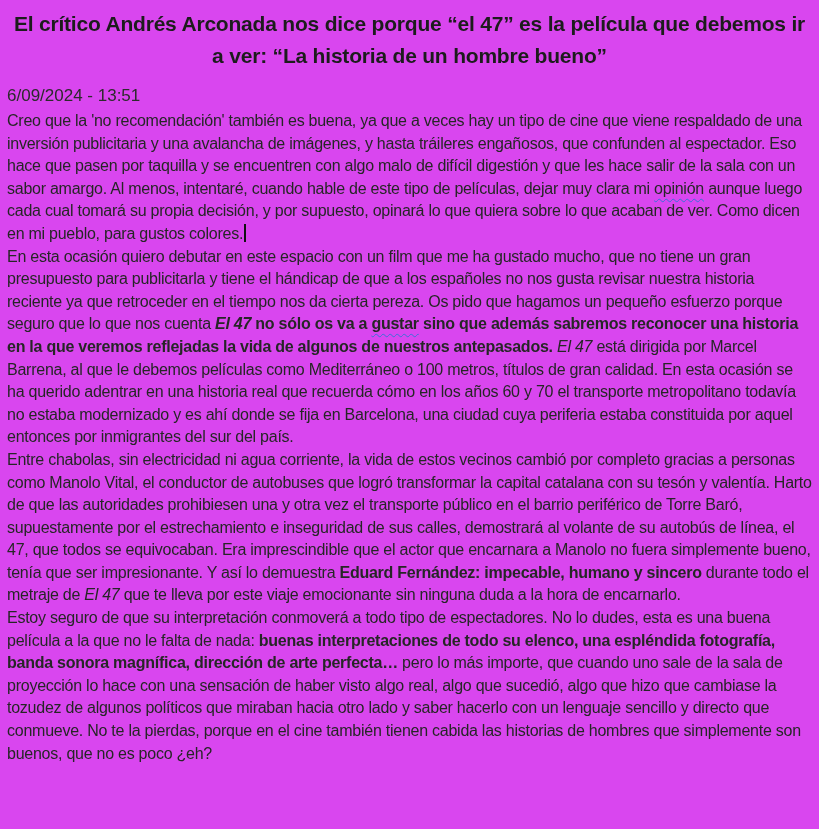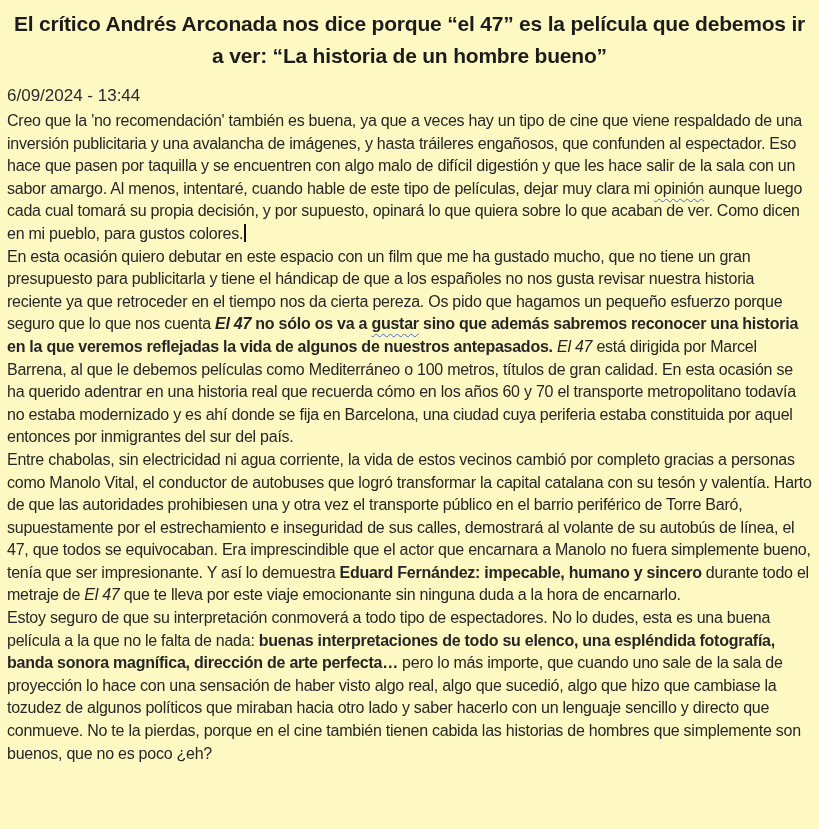--- a/index.html
+++ b/index.html
@@ -5,21 +5,21 @@
   html,body{margin:0;padding:0;background:#ffffff;}
   body{
     width:819px;height:829px;overflow:hidden;
     font-family:"Liberation Sans",sans-serif;
     -webkit-font-smoothing:antialiased;
   }
   .page{
     box-sizing:border-box;
     width:819px;height:829px;
     padding:6px 7px 0 7px;
-    background:#fef9c3;
+    background:#d946ef;
   }
   .title{
     margin:2px 4px 0 4px;
     font-size:21px;
     line-height:32px;
     font-weight:700;
     text-align:center;
     color:#1c1c1c;
     letter-spacing:-0.2px;
   }
@@ -53,20 +53,20 @@
     background:#111111;
     vertical-align:-3px;
     margin-left:1px;
   }
 </style>
 </head>
 <body>
 
 <div class="page">
   <h1 class="title">El crítico Andrés Arconada nos dice porque “el 47” es la película que debemos ir a ver: “La historia de un hombre bueno”</h1>
-  <div class="date">6/09/2024 - 13:44</div>
+  <div class="date">6/09/2024 - 13:51</div>
   <div class="body-text">
       <p class="para"><span>Creo que la 'no recomendación' también es buena, ya que a veces hay un tipo de cine que viene respaldado de una inversión publicitaria y una avalancha de imágenes, y hasta tráileres engañosos, que confunden al espectador. Eso hace que pasen por taquilla y se encuentren con algo malo de difícil digestión y que les hace salir de la sala con un sabor amargo. Al menos, intentaré, cuando hable de este tipo de películas, dejar muy clara mi </span><span class="sq" style="text-decoration-color: rgb(58, 111, 216);">opinión</span><span> aunque luego cada cual tomará su propia decisión, y por supuesto, opinará lo que quiera sobre lo que acaban de ver. Como dicen en mi pueblo, para gustos colores.</span><span class="caret"></span></p>
       <p class="para"><span>En esta ocasión quiero debutar en este espacio con un film que me ha gustado mucho, que no tiene un gran presupuesto para publicitarla y tiene el hándicap de que a los españoles no nos gusta revisar nuestra historia reciente ya que retroceder en el tiempo nos da cierta pereza. Os pido que hagamos un pequeño esfuerzo porque seguro que lo que nos cuenta </span><span class="b i">El 47 </span><span class="b">no sólo os va a </span><span class="b sq" style="text-decoration-color: rgb(58, 111, 216);">gustar</span><span class="b"> sino que además sabremos reconocer una historia en la que veremos reflejadas la vida de algunos de nuestros antepasados.</span><span> </span><span class="i">El 47</span><span> está dirigida por Marcel Barrena, al que le debemos películas como Mediterráneo o 100 metros, títulos de gran calidad. En esta ocasión se ha querido adentrar en una historia real que recuerda cómo en los años 60 y 70 el transporte metropolitano todavía no estaba modernizado y es ahí donde se fija en Barcelona, una ciudad cuya periferia estaba constituida por aquel entonces por inmigrantes del sur del país.</span></p>
       <p class="para"><span>Entre chabolas, sin electricidad ni agua corriente, la vida de estos vecinos cambió por completo gracias a personas como Manolo Vital, el conductor de autobuses que logró transformar la capital catalana con su tesón y valentía. Harto de que las autoridades prohibiesen una y otra vez el transporte público en el barrio periférico de Torre Baró, supuestamente por el estrechamiento e inseguridad de sus calles, demostrará al volante de su autobús de línea, el 47, que todos se equivocaban. Era imprescindible que el actor que encarnara a Manolo no fuera simplemente bueno, tenía que ser impresionante. Y así lo demuestra </span><span class="b">Eduard Fernández: impecable, humano y sincero</span><span> durante todo el metraje de </span><span class="i">El 47</span><span> que te lleva por este viaje emocionante sin ninguna duda a la hora de encarnarlo.</span></p>
       <p class="para"><span>Estoy seguro de que su interpretación conmoverá a todo tipo de espectadores. No lo dudes, esta es una buena película a la que no le falta de nada: </span><span class="b">buenas interpretaciones de todo su elenco, una espléndida fotografía, banda sonora magnífica, dirección de arte perfecta…</span><span> pero lo más importe, que cuando uno sale de la sala de proyección lo hace con una sensación de haber visto algo real, algo que sucedió, algo que hizo que cambiase la tozudez de algunos políticos que miraban hacia otro lado y saber hacerlo con un lenguaje sencillo y directo que conmueve. No te la pierdas, porque en el cine también tienen cabida las historias de hombres que simplemente son buenos, que no es poco ¿eh?</span></p>
     </div>
 </div>
 
 </body></html>

